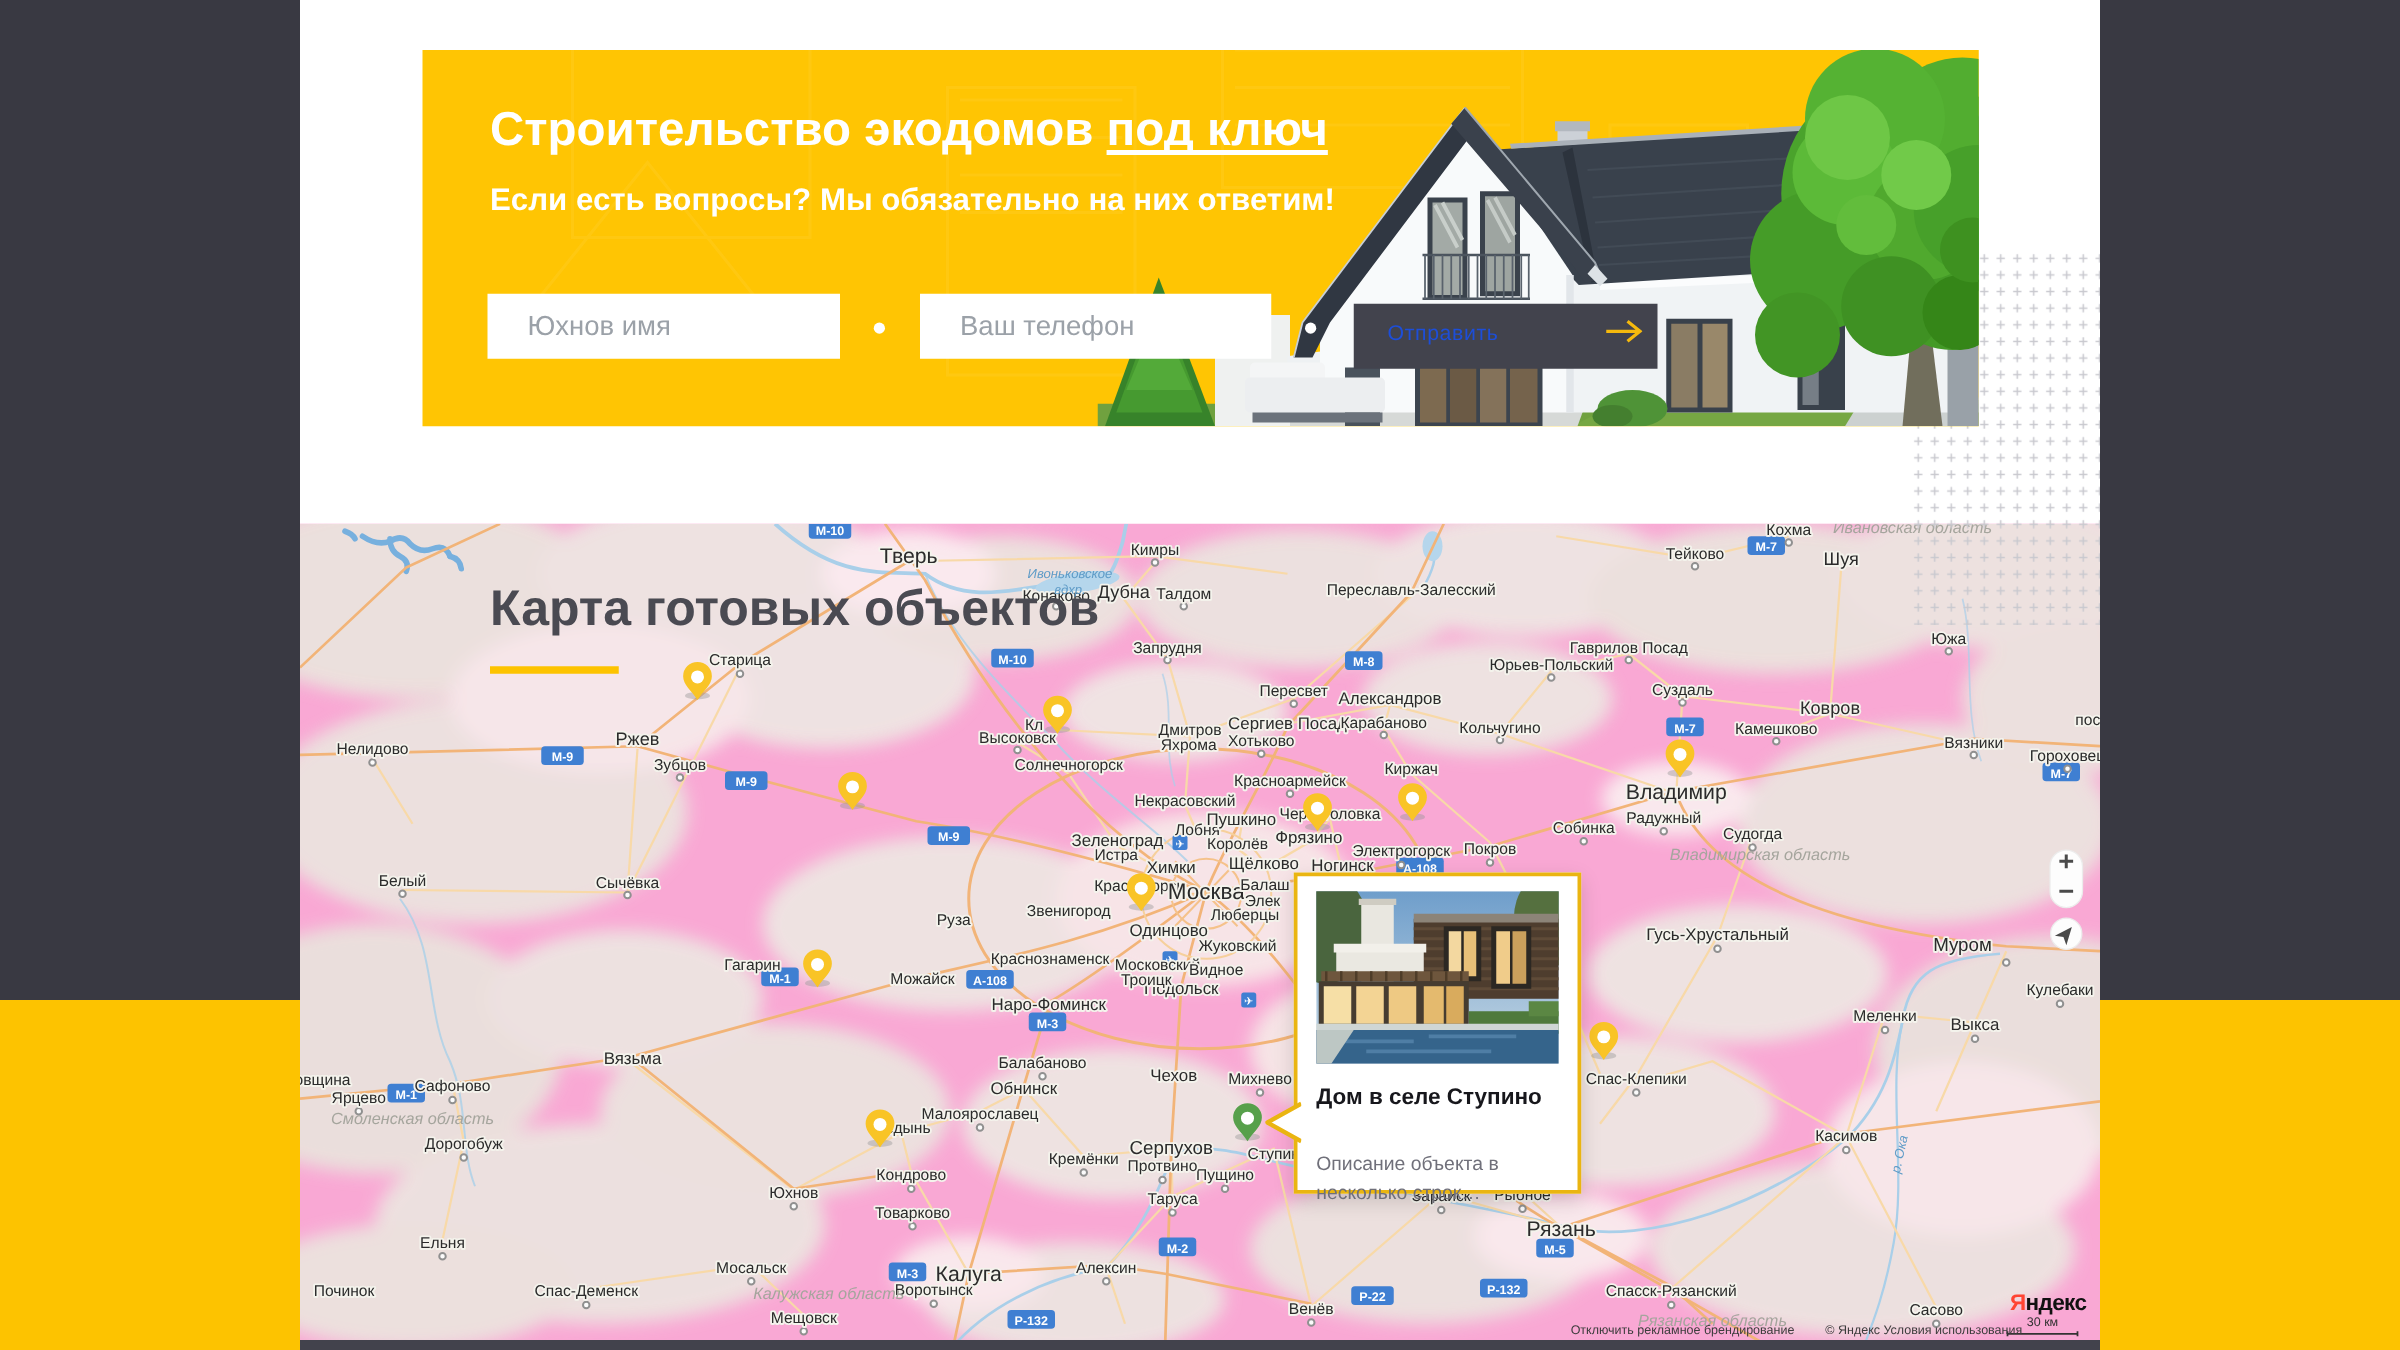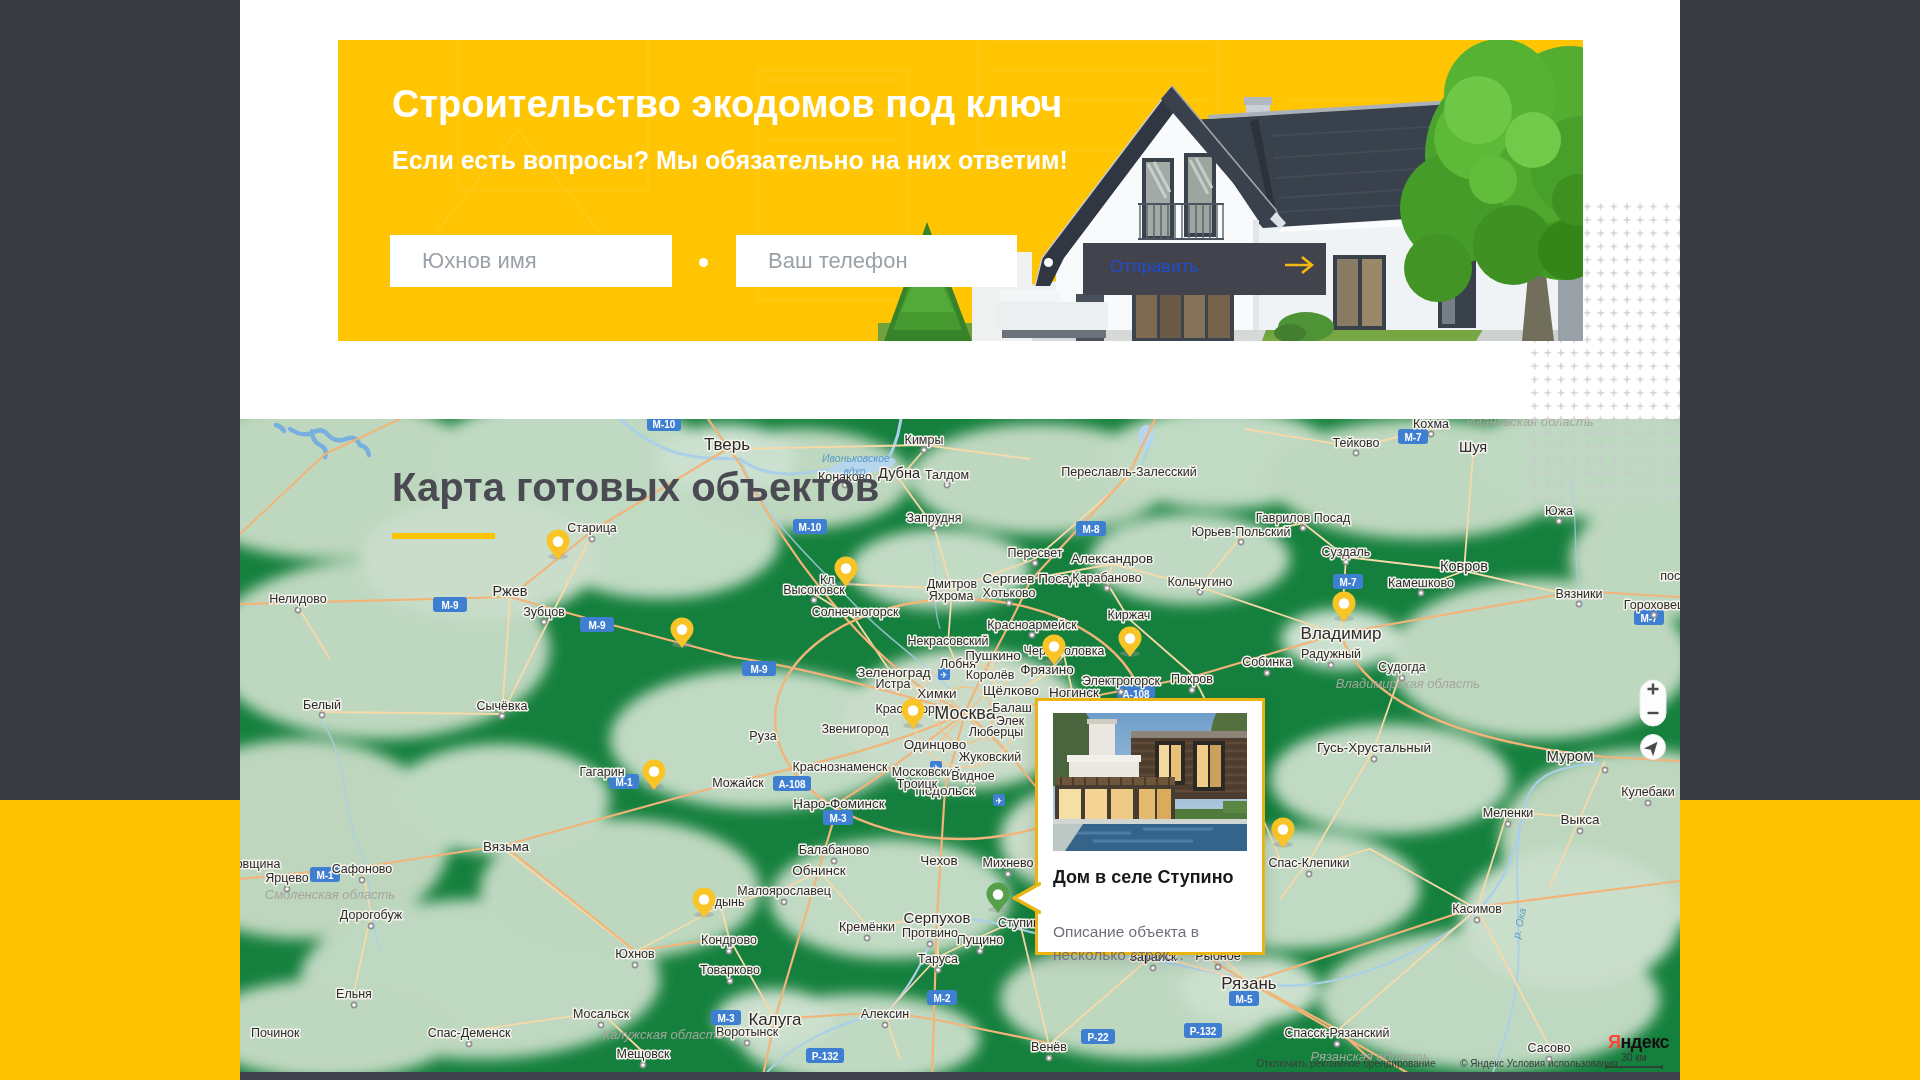--- a/index.html
+++ b/index.html
@@ -14,21 +14,21 @@
 <div id="page">
 
   <div class="abs" style="left:0;top:0;width:240px;height:800px;background:#393942;"></div>
 
   <div class="abs" style="left:0;top:800px;width:240px;height:280px;background:#fdc300;"></div>
 
   <div class="abs" style="left:1680px;top:0;width:240px;height:800px;background:#393942;"></div>
 
   <div class="abs" style="left:1680px;top:800px;width:240px;height:280px;background:#fdc300;"></div>
 
-  <div id="mapwrap" class="abs" style="left:240px;top:419px;width:1440px;height:661px;overflow:hidden;background:#15803d;">
+  <div id="mapwrap" class="abs" style="left:240px;top:419px;width:1440px;height:661px;overflow:hidden;background:#f9a8d4;">
   <svg width="1440" height="661" viewBox="0 0 1440 661" style="position:absolute;left:0;top:0;" font-family="Liberation Sans, sans-serif">
     <defs>
       <filter id="soft" x="-30%" y="-30%" width="160%" height="160%">
         <feGaussianBlur stdDeviation="7"></feGaussianBlur>
       </filter>
       <g id="ypin">
         <ellipse cx="0" cy="-3.5" rx="10" ry="3" fill="#979797" opacity="0.42"></ellipse>
         <path d="M0 0 C -5 -8 -11.5 -12 -11.5 -19 A 11.5 11.5 0 1 1 11.5 -19 C 11.5 -12 5 -8 0 0 Z" fill="#f9c426"></path>
         <circle cx="0" cy="-18.5" r="5.2" fill="#fff"></circle>
       </g>
@@ -630,21 +630,21 @@
         <circle cx="560" cy="228" r="34" fill="#429525"></circle>
         <circle cx="635" cy="205" r="40" fill="#3f9123"></circle>
         <circle cx="600" cy="70" r="34" fill="#6ec746"></circle>
         <circle cx="655" cy="100" r="28" fill="#71ca49"></circle>
         <circle cx="615" cy="140" r="24" fill="#62bd3c"></circle>
         <circle cx="690" cy="210" r="30" fill="#358618"></circle>
         <circle cx="700" cy="160" r="26" fill="#3e9120"></circle>
       </g>
     </svg>
 
-    <div class="abs" style="left:54px;top:43px;font-size:38px;font-weight:bold;color:#fff;letter-spacing:0;">Строительство экодомов <span style="text-underline-offset:4px;text-decoration-thickness:4px;text-decoration-skip-ink:none;">под ключ</span></div>
+    <div class="abs" style="left:54px;top:43px;font-size:38px;font-weight:bold;color:#fff;letter-spacing:0;">Строительство экодомов <span style="text-decoration:underline;text-underline-offset:4px;text-decoration-thickness:4px;text-decoration-skip-ink:none;">под ключ</span></div>
 
     <div class="abs" style="left:54px;top:106px;font-size:25px;font-weight:bold;color:#fff;letter-spacing:0;">Если есть вопросы? Мы обязательно на них ответим!</div>
 
     <div class="abs" style="left:52px;top:195px;width:282px;height:52px;background:#fff;"></div>
     <div class="abs" style="left:84px;top:208px;font-size:22px;color:#9ba1a8;">Юхнов имя</div>
 
     <div class="abs" style="left:361px;top:218px;width:9px;height:9px;border-radius:50%;background:#fff;"></div>
 
     <div class="abs" style="left:398px;top:195px;width:281px;height:52px;background:#fff;"></div>
     <div class="abs" style="left:430px;top:208px;font-size:22px;color:#9ba1a8;text-align:center;">Ваш телефон</div>

